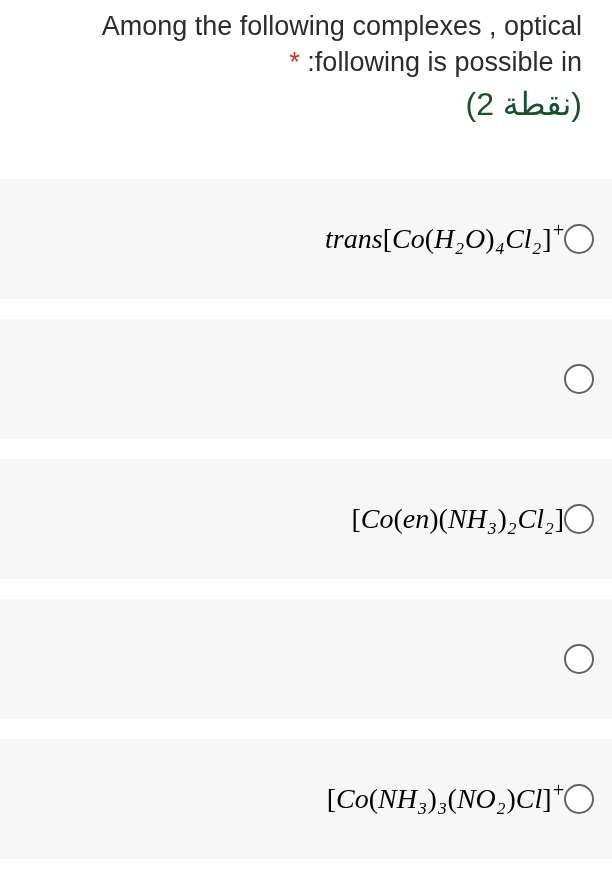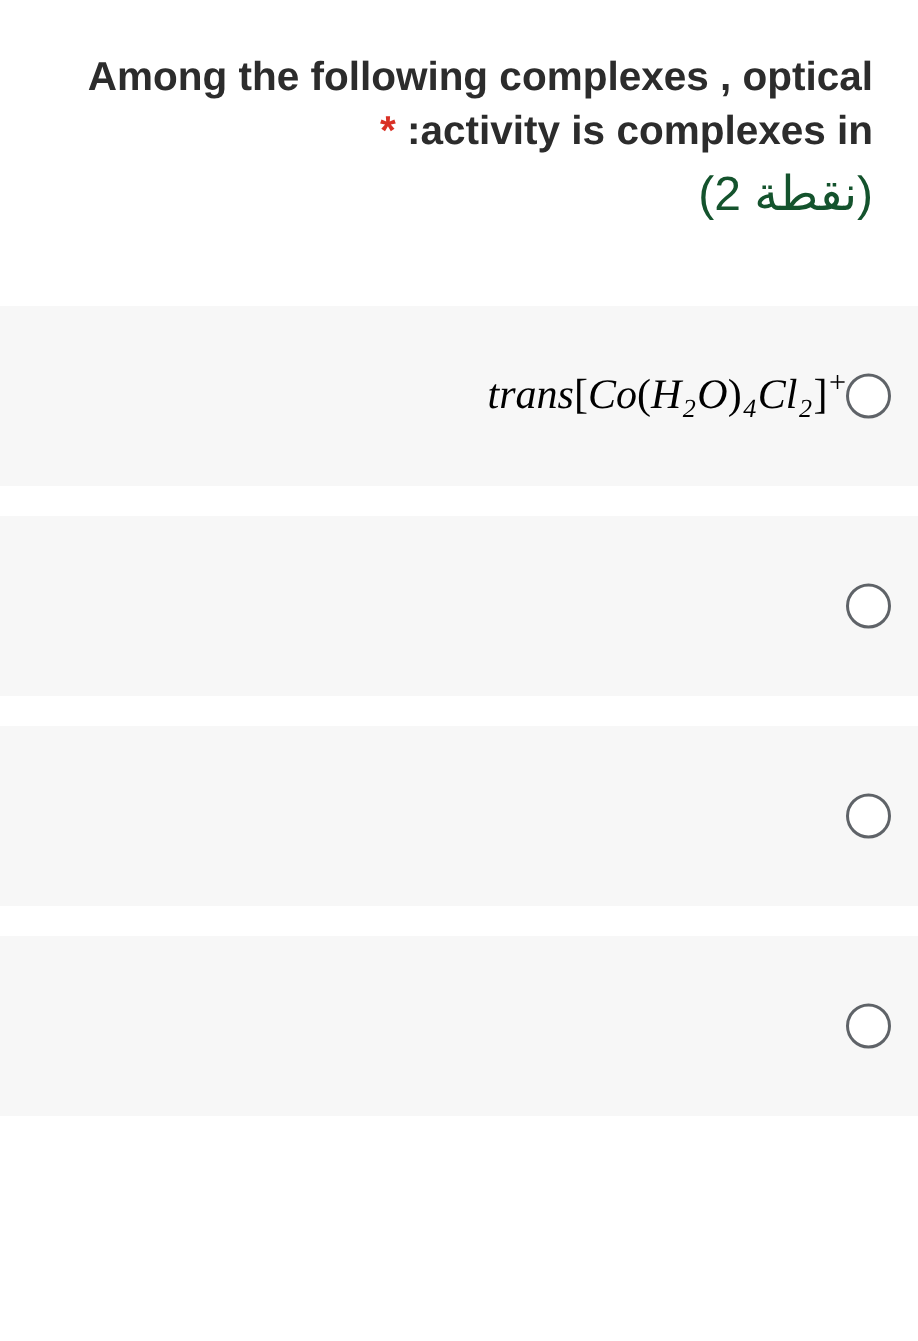--- a/index.html
+++ b/index.html
@@ -11,22 +11,21 @@
       direction: ltr;
     }
     .header {
       padding: 8px 30px 18px 30px;
       text-align: right;
     }
     .question-text {
       font-size: 27px;
       color: #2c2c2c;
       line-height: 1.35;
-      font-weight: 700;
-      margin-top: 25px;
+      font-weight: 400;
     }
     .required {
       color: #d93025;
       font-size: 27px;
     }
     .points {
       color: #14532d;
       font-size: 32px;
       display: block;
       margin-top: 4px;
@@ -80,38 +79,43 @@
     .p-r { font-style: normal; }
   </style>
 </head>
 <body>
 
 <div class="header">
   <div class="question-text">
     <span>Among the following complexes , optical</span><br>
     <span class="required">*</span>
     <span> </span>
-    <span>:activity is complexes in</span>
+    <span>:following is possible in</span>
   </div>
   <span class="points">(2 نقطة)</span>
 </div>
 
 <div class="options-wrapper">
 
   <div class="option">
     <div class="formula">trans<span class="p-l">[</span>Co<span class="p-l">(</span>H<sub>2</sub>O<span class="p-r">)</span><sub>4</sub>Cl<sub>2</sub><span class="p-r">]</span><sup>+</sup></div>
     <div class="radio"></div>
   </div>
 
   <div class="option">
     <div class="radio"></div>
   </div>
 
-
   <div class="option">
+    <div class="formula"><span class="p-l">[</span>Co<span class="p-l">(</span>en<span class="p-r">)</span><span class="p-l">(</span>NH<sub>3</sub><span class="p-r">)</span><sub>2</sub>Cl<sub>2</sub><span class="p-r">]</span></div>
     <div class="radio"></div>
   </div>
 
   <div class="option">
     <div class="radio"></div>
   </div>
 
+  <div class="option">
+    <div class="formula"><span class="p-l">[</span>Co<span class="p-l">(</span>NH<sub>3</sub><span class="p-r">)</span><sub>3</sub><span class="p-l">(</span>NO<sub>2</sub><span class="p-r">)</span>Cl<span class="p-r">]</span><sup>+</sup></div>
+    <div class="radio"></div>
+  </div>
+
 </div>
 
 </body></html>

